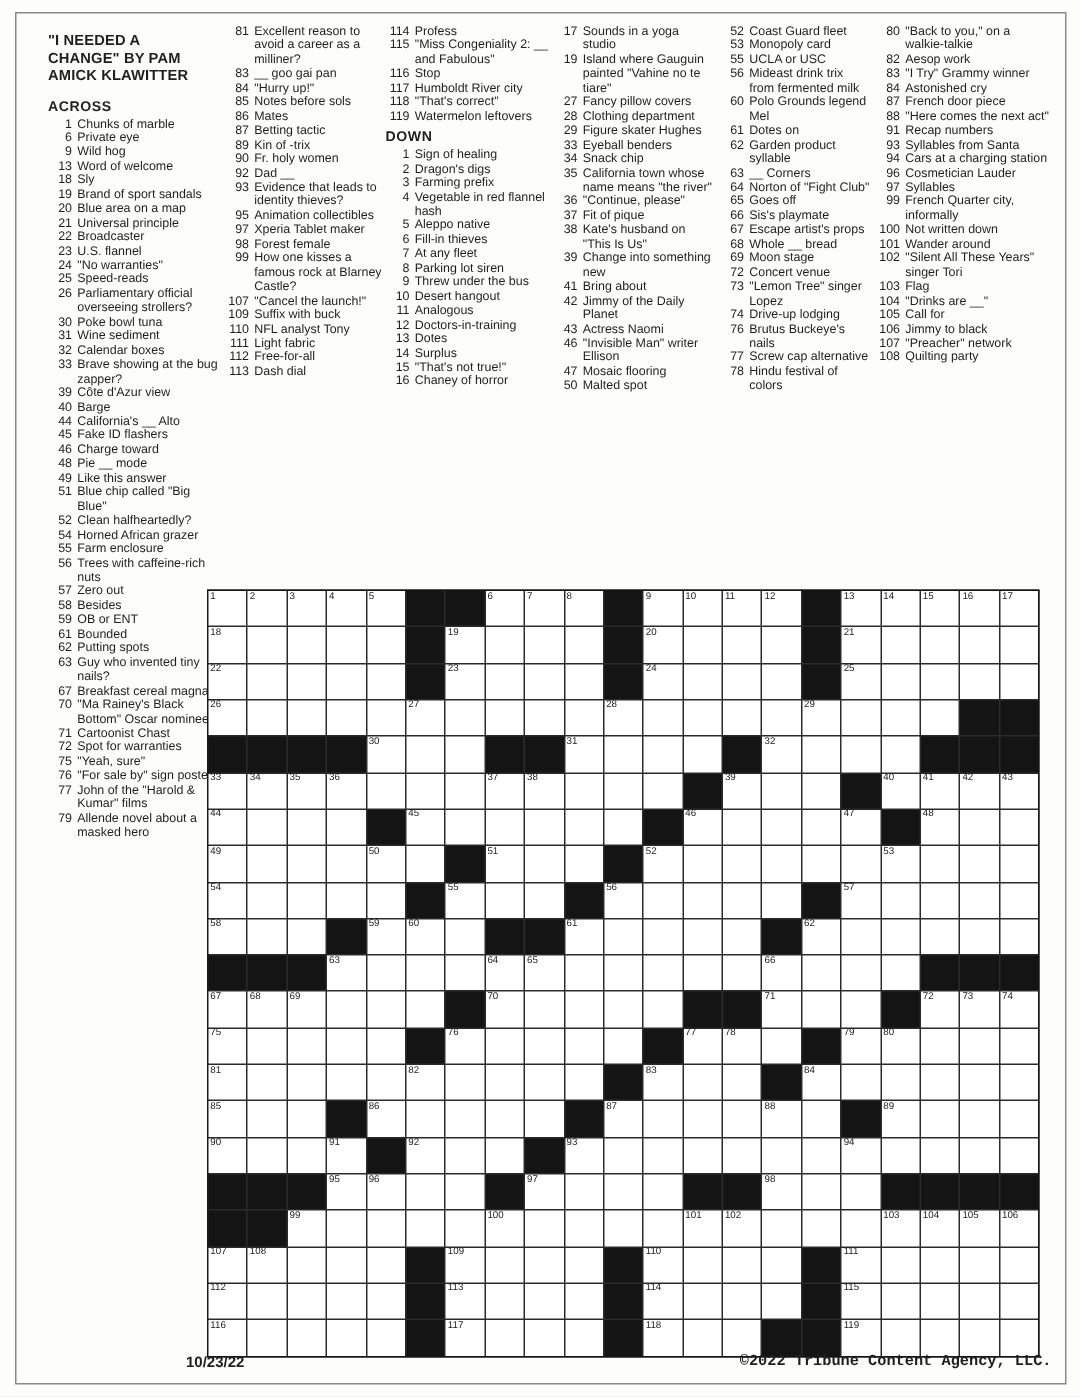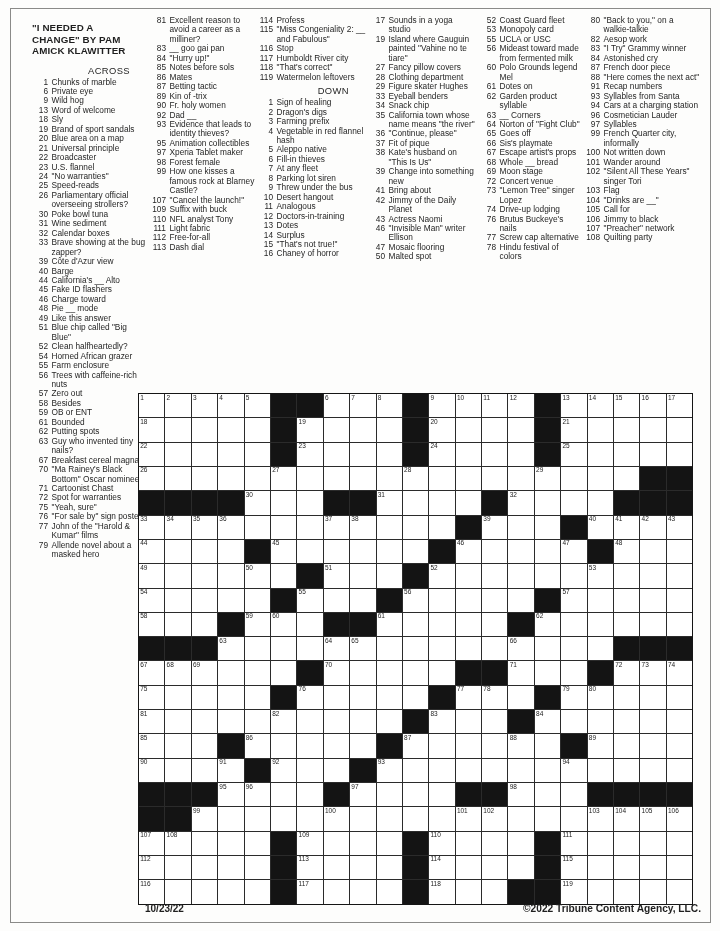--- a/index.html
+++ b/index.html
@@ -7,33 +7,33 @@
         font-family:"Liberation Sans","DejaVu Sans",sans-serif;color:#1f1f1f;}
   .sheet{position:absolute;left:10px;top:8px;width:699px;height:913px;border:1.5px solid #8a8a88;}
   .clue-col{position:absolute;}
   .col-0{left:32px;top:22px;width:116px;}
   .col-1{left:150px;top:16px;width:106px;}
   .col-2{left:257px;top:16px;width:110px;}
   .col-3{left:369px;top:16px;width:108px;}
   .col-4{left:480px;top:16px;width:101px;}
   .col-5{left:584px;top:16px;width:117px;}
   .title{font-weight:bold;font-size:9.8px;line-height:11.5px;margin-bottom:8px;letter-spacing:.1px;}
-  .col-header{font-weight:normal;font-size:9.4px;line-height:11px;text-align:right;margin:3px 18px 2px 0;letter-spacing:.4px;}
+  .col-header{font-weight:bold;font-size:9.4px;line-height:11px;text-align:left;margin:3px 18px 2px 0;letter-spacing:.4px;}
   .clue{display:flex;font-size:8.3px;line-height:9.45px;}
   .cnum{flex:none;width:16px;text-align:right;padding-right:3.5px;}
   .ctext{flex:1;}
   .grid{position:absolute;left:138px;top:393px;display:grid;
         grid-template-columns:repeat(21,25.4px);grid-auto-rows:23.32px;
         gap:1px;background:#2b2b2b;border:1.6px solid #151515;}
   .cell{background:#ffffff;position:relative;}
   .cell.black{background:#141414;}
   .cell .n{position:absolute;top:-0.5px;left:1.2px;font-size:6.5px;line-height:7.4px;color:#222;}
-  .date{position:absolute;left:145px;top:903px;font-weight:bold;font-size:10px;}
+  .date{position:absolute;left:124px;top:903px;font-weight:bold;font-size:10px;}
   .copyright{position:absolute;right:19px;top:903px;font-weight:bold;font-size:10.2px;
-             font-family:Liberation Sans, sans-serif;}
+             font-family:Liberation Mono, monospace;}
 </style>
 </head>
 <body>
 
 <div class="page">
   <div class="sheet"></div>
 
   <div class="clue-col col-0">
       <div class="title">
         <div>"I NEEDED A</div>
@@ -469,21 +469,21 @@
       <div class="clue">
         <span class="cnum">53</span>
         <span class="ctext">Monopoly card</span>
       </div>
       <div class="clue">
         <span class="cnum">55</span>
         <span class="ctext">UCLA or USC</span>
       </div>
       <div class="clue">
         <span class="cnum">56</span>
-        <span class="ctext">Mideast toward made from fermented milk</span>
+        <span class="ctext">Mideast drink trix from fermented milk</span>
       </div>
       <div class="clue">
         <span class="cnum">60</span>
         <span class="ctext">Polo Grounds legend Mel</span>
       </div>
       <div class="clue">
         <span class="cnum">61</span>
         <span class="ctext">Dotes on</span>
       </div>
       <div class="clue">

